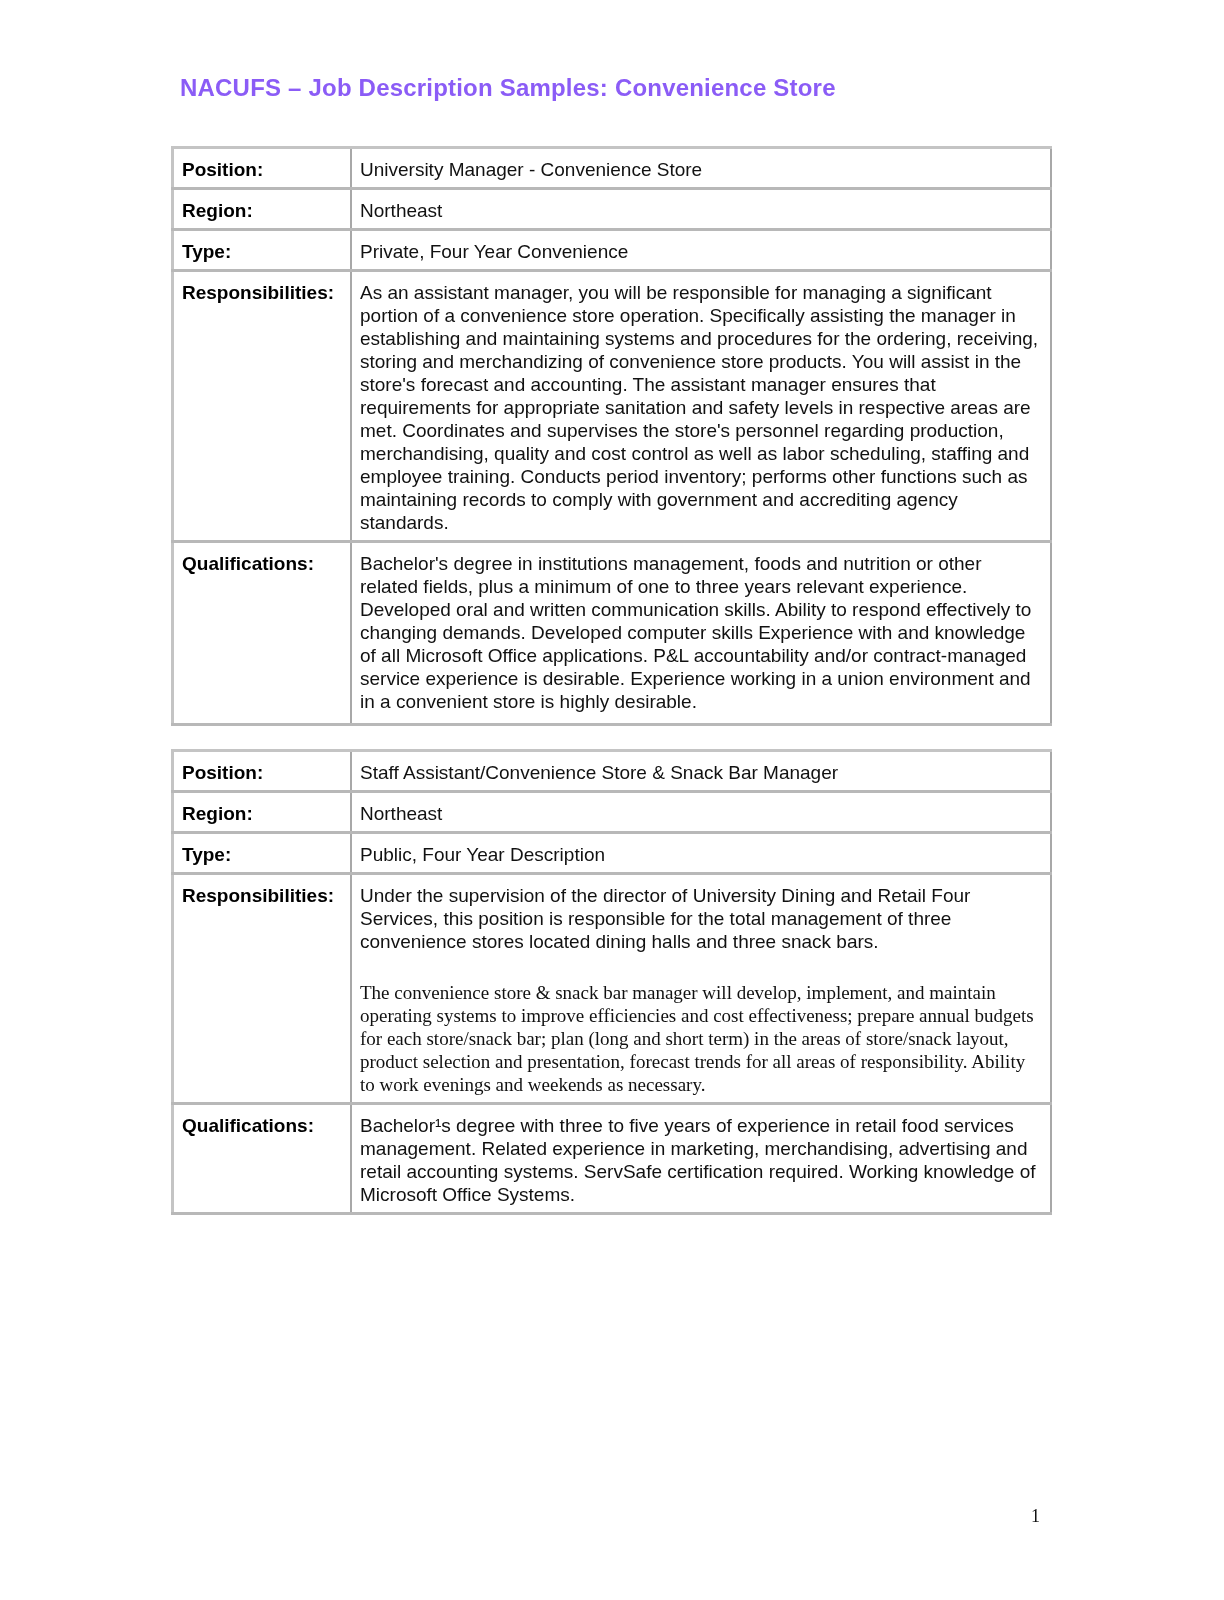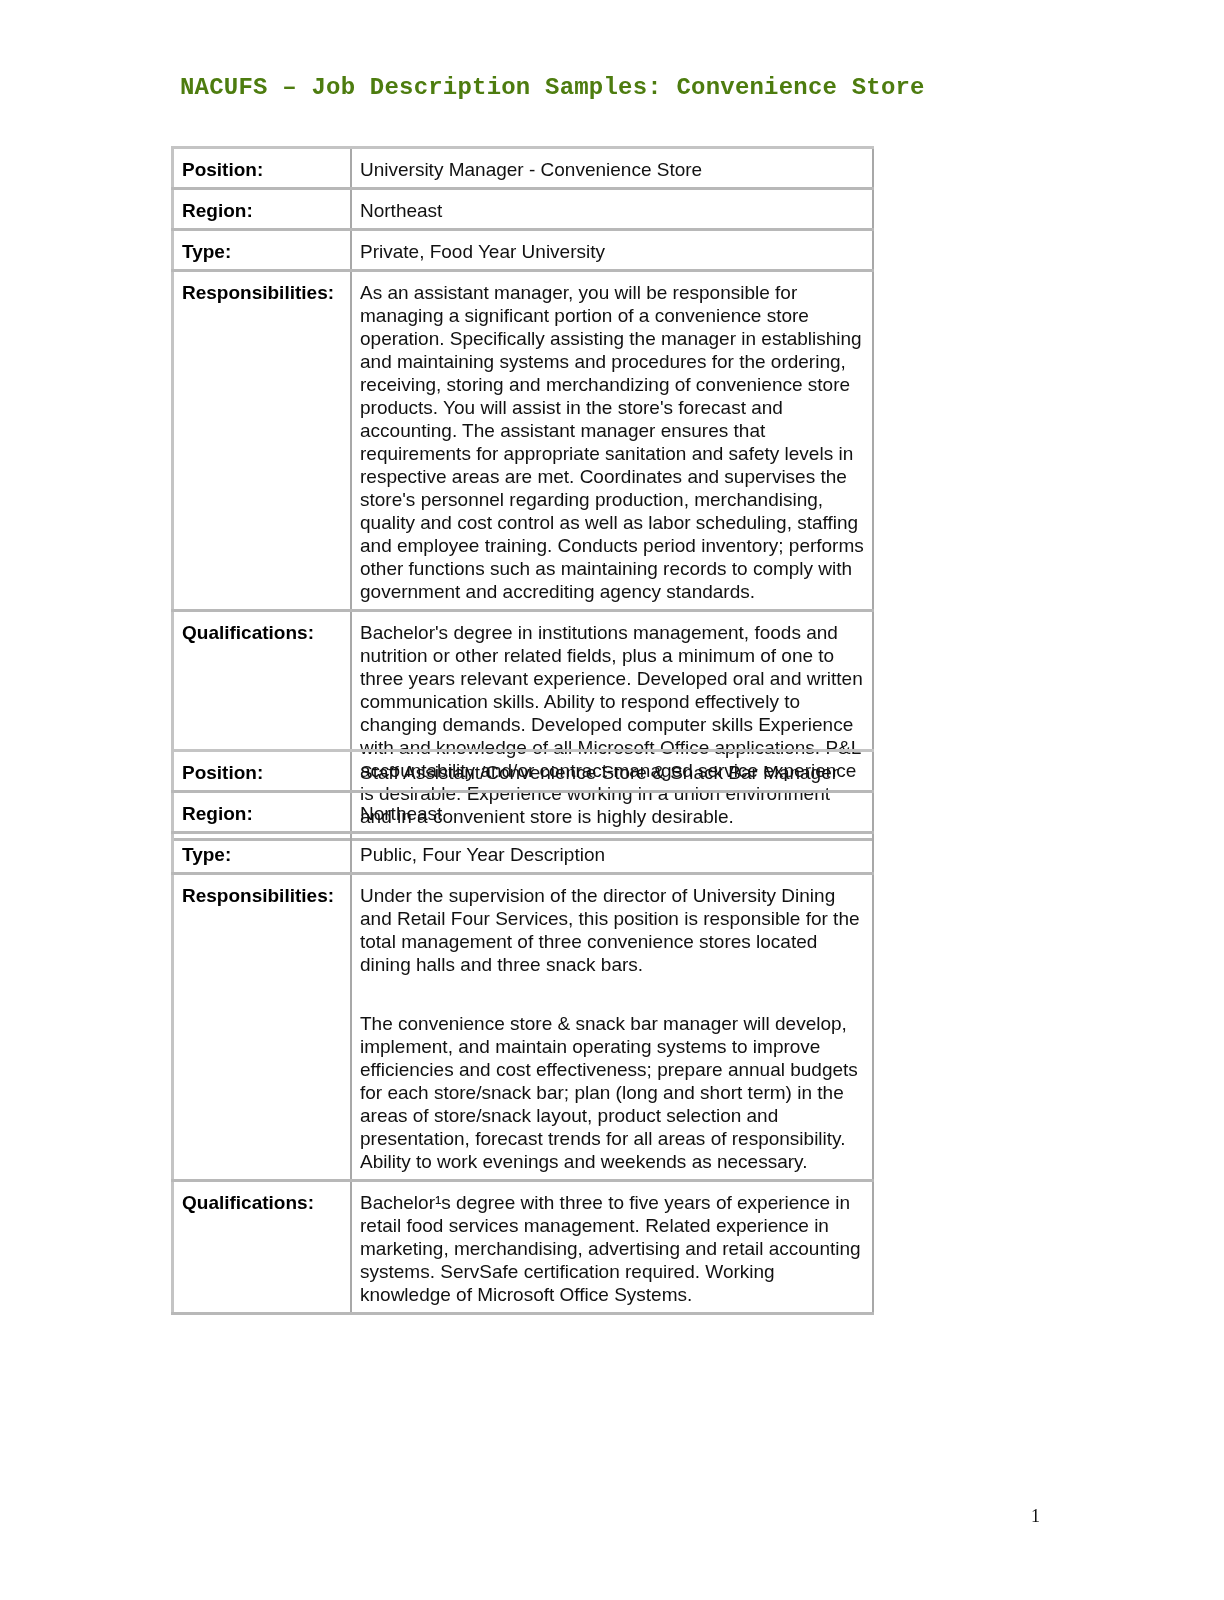--- a/index.html
+++ b/index.html
@@ -2,44 +2,44 @@
 <html><head>
   <meta charset="utf-8">
   <style>
     html, body { margin: 0; padding: 0; background: #ffffff; }
     body {
       width: 1224px; height: 1600px; position: relative; overflow: hidden;
       font-family: "Liberation Sans", sans-serif; color: #111;
     }
     .title {
       position: absolute; left: 180px; top: 74px;
-      font-family: Liberation Mono, monospace;
+      font-family: Liberation Sans, sans-serif;
       font-weight: bold; font-size: 24px; letter-spacing: 0.2px;
-      color: #4d7c0f;
+      color: #8b5cf6;
     }
     .job-table {
-      position: absolute; left: 171px; width: 703px;
+      position: absolute; left: 171px; width: 881px;
       border-collapse: collapse;
       border-top: 3px solid #c4c4c4;
       border-left: 3px solid #c4c4c4;
     }
     .job-table td {
       border-right: 2px solid #a8a8a8;
       border-bottom: 3px solid #b8b8b8;
       vertical-align: top;
       font-size: 19px; line-height: 23px;
       padding: 9px 8px 6px 8px;
     }
     .job-table td.label {
       width: 160px; font-weight: bold; color: #000;
       border-right: 2px solid #a8a8a8;
     }
     .job-table td.value { color: #111; }
     .job-table td.value p { margin: 0; }
-    .job-table td.value p + p { margin-top: 36px; }
+    .job-table td.value p + p { margin-top: 28px; font-family: Liberation Serif, serif; }
     #table-1 { top: 146px; }
     #table-2 { top: 749px; }
     .page-number {
       position: absolute; left: 1031px; top: 1506px;
       font-family: "Liberation Serif", serif; font-size: 18px; color: #111;
     }
   </style>
 </head>
 <body>
 
@@ -50,21 +50,21 @@
       <tr>
     <td class="label">Position:</td>
     <td class="value">University Manager - Convenience Store</td>
   </tr>
   <tr>
     <td class="label">Region:</td>
     <td class="value">Northeast</td>
   </tr>
   <tr>
     <td class="label">Type:</td>
-    <td class="value">Private, Food Year University</td>
+    <td class="value">Private, Four Year Convenience</td>
   </tr>
   <tr>
     <td class="label">Responsibilities:</td>
     <td class="value">
       <p>As an assistant manager, you will be responsible for managing a significant portion of a convenience store operation. Specifically assisting the manager in establishing and maintaining systems and procedures for the ordering, receiving, storing and merchandizing of convenience store products. You will assist in the store's forecast and accounting. The assistant manager ensures that requirements for appropriate sanitation and safety levels in respective areas are met. Coordinates and supervises the store's personnel regarding production, merchandising, quality and cost control as well as labor scheduling, staffing and employee training. Conducts period inventory; performs other functions such as maintaining records to comply with government and accrediting agency standards.</p>
     </td>
   </tr>
   <tr>
     <td class="label">Qualifications:</td>
     <td class="value" style="padding-bottom:10px;">Bachelor's degree in institutions management, foods and nutrition or other related fields, plus a minimum of one to three years relevant experience. Developed oral and written communication skills. Ability to respond effectively to changing demands. Developed computer skills Experience with and knowledge of all Microsoft Office applications. P&amp;L accountability and/or contract-managed service experience is desirable. Experience working in a union environment and in a convenient store is highly desirable.</td>

